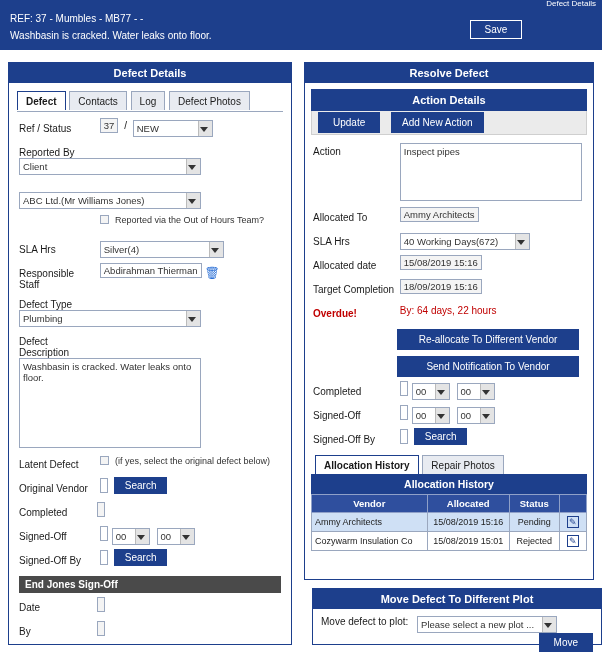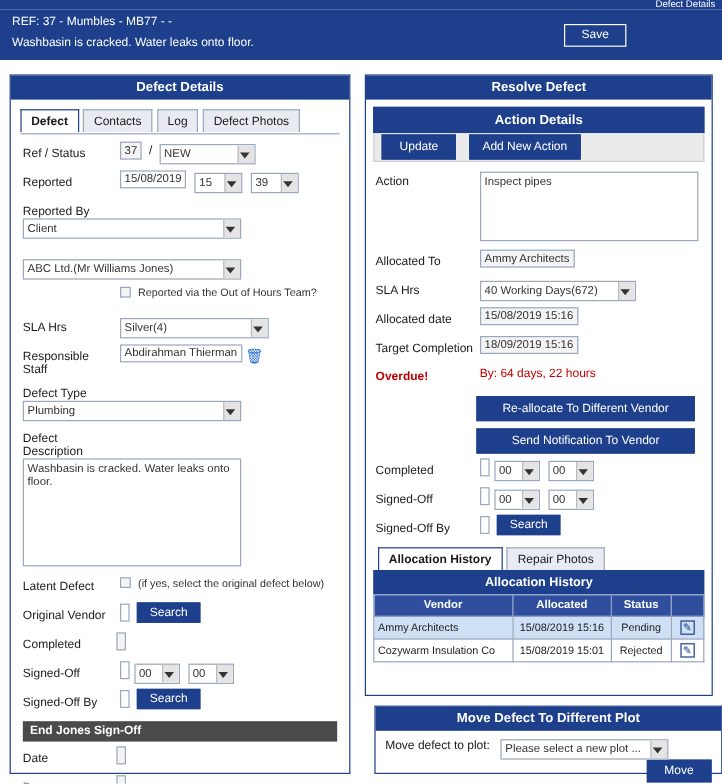--- a/index.html
+++ b/index.html
@@ -208,32 +208,20 @@
       <div class="row">
         <span class="lbl">Ref / Status</span>
         <span class="fakefld" style="width:78px;">37</span>
         <span style="font-size:10px;padding:0 3px;">/</span>
         <span class="sel white" style="width:80px;">
           <span>NEW</span>
           <span class="caretbox"></span>
         </span>
       </div>
 
-      <div class="row">
-        <span class="lbl">Reported</span>
-        <span class="fakefld white" style="width:62px;">15/08/2019</span>
-        <span class="sel white" style="width:40px;margin-left:4px;">
-          <span>15</span>
-          <span class="caretbox"></span>
-        </span>
-        <span class="sel white" style="width:40px;margin-left:4px;">
-          <span>39</span>
-          <span class="caretbox"></span>
-        </span>
-      </div>
 
       <div class="row">
         <span class="lbl">Reported By</span>
         <span class="sel white" style="width:182px;">
           <span>Client</span>
           <span class="caretbox"></span>
         </span>
       </div>
 
       <div class="row">

